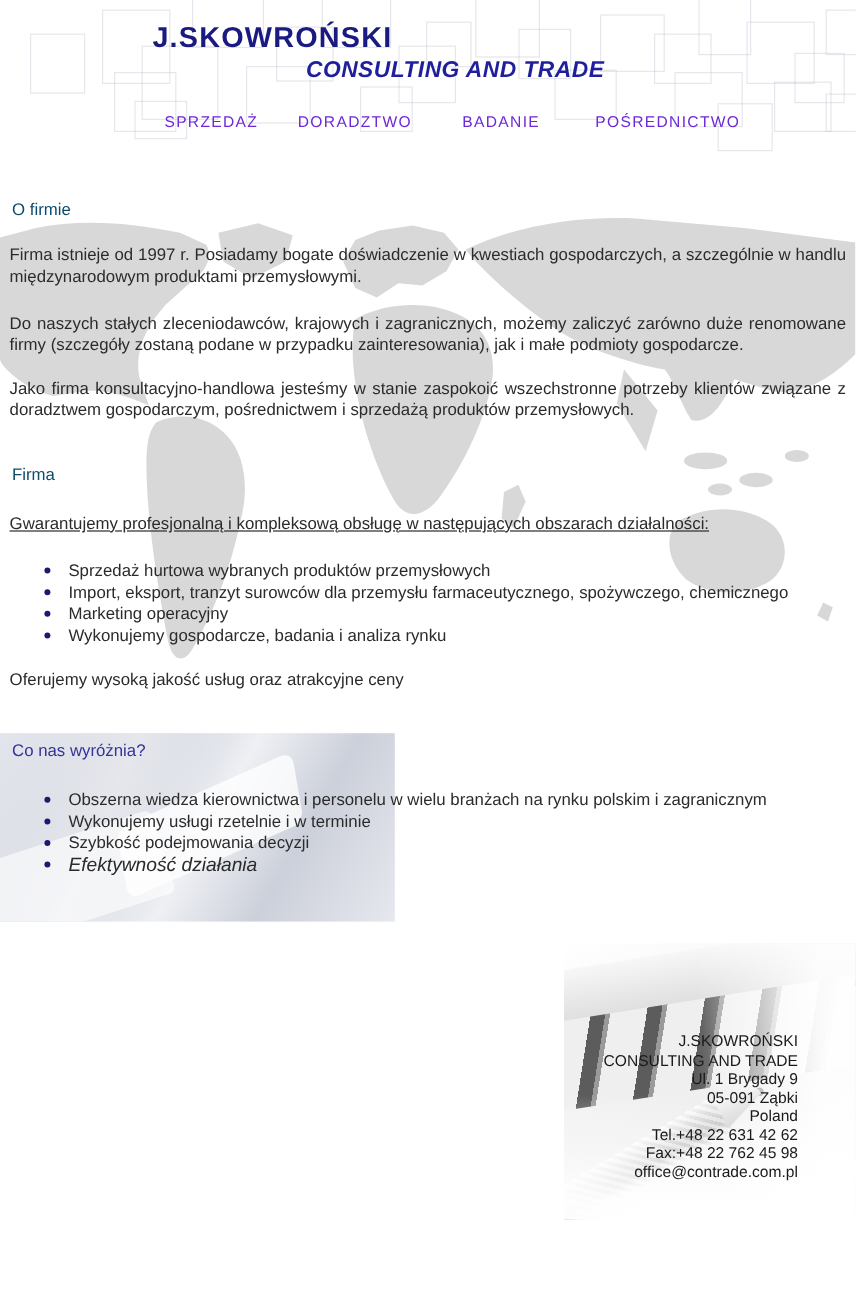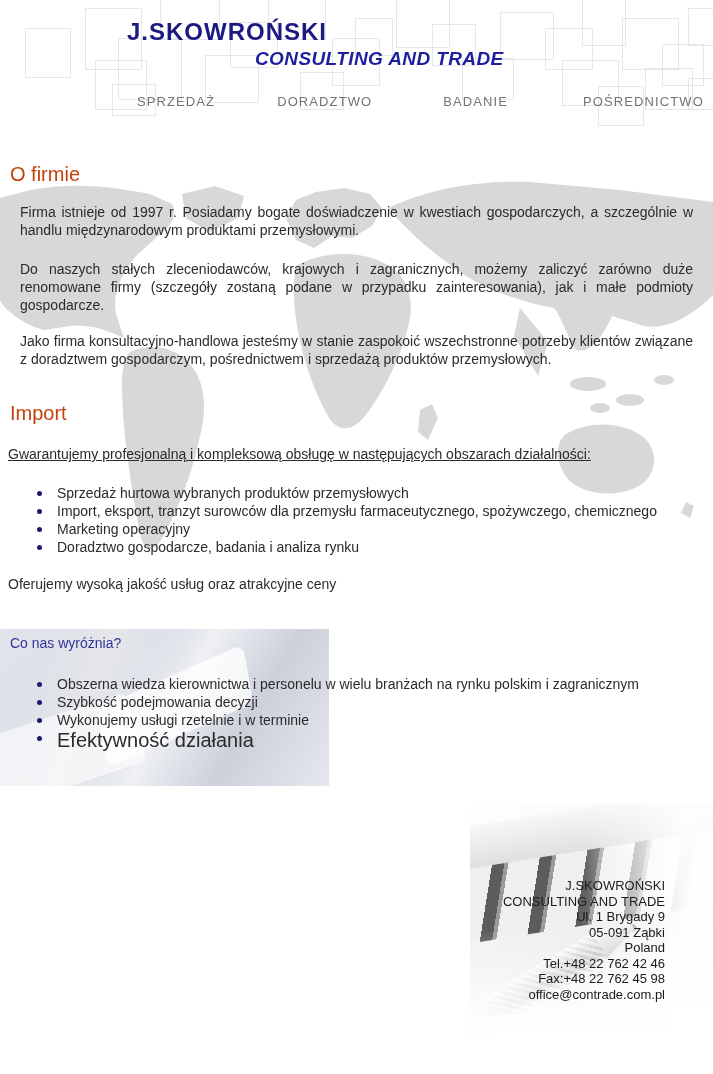--- a/index.html
+++ b/index.html
@@ -12,30 +12,30 @@
   .decor span{position:absolute;border:1px solid rgba(190,192,205,.38);}
   
   .map{position:absolute;left:0;top:180px;width:713px;height:395px;z-index:0;}
   
   .header{position:relative;z-index:2;padding-top:19px;}
   .brand-title{margin:0 0 0 127px;font-size:24px;line-height:26px;font-weight:bold;
     color:#1a1a80;letter-spacing:1px;}
   .brand-tagline{margin:3px 0 0 255px;font-size:19px;line-height:21px;font-weight:bold;
     font-style:italic;color:#1f1f9e;letter-spacing:.4px;}
   .nav{display:flex;margin:26px 0 0 137px;font-size:13px;line-height:14px;
-    color:#737373;letter-spacing:1.1px;gap:29px;}
+    color:#6d28d9;letter-spacing:1.1px;}
   .nav .nav-item{cursor:pointer;}
   .nav .nav-item:nth-child(1){margin-right:33px;}
   .nav .nav-item:nth-child(2){margin-right:42px;}
   .nav .nav-item:nth-child(3){margin-right:46px;}
   
   .main{position:relative;z-index:1;margin:0 8px;font-size:14px;line-height:18px;}
-  .sec-heading{margin:0;font-size:20px;line-height:16px;font-weight:normal;color:#c2410c;padding-left:2px;}
+  .sec-heading{margin:0;font-size:14px;line-height:16px;font-weight:normal;color:#0c4a6e;padding-left:2px;}
   .about-heading{margin-top:57px;}
-  .para{margin:12px;text-align:justify;}
+  .para{margin:0;text-align:justify;}
   .p1{margin-top:21px;}
   .p2{margin-top:18px;}
   .p3{margin-top:21px;}
   .offer-heading{margin-top:37px;}
   .intro{margin:24px 0 0 0;text-decoration:underline;}
   ul.blist{margin:21px 0 0 0;padding:0 0 0 49px;list-style:none;}
   ul.blist li{position:relative;}
   ul.blist li::before{content:"";position:absolute;left:-20px;top:7px;width:5px;height:5px;
     border-radius:50%;background:#1a1a70;}
   .outro{margin:19px 0 12px 0;}
@@ -47,21 +47,21 @@
       linear-gradient(120deg,#e3e5ec 0%,#c6cad6 30%,#eef0f4 52%,#ccd0da 72%,#e6e8ee 100%);}
   .handshake i{position:absolute;display:block;}
   .cuff-a{left:95px;top:48px;width:160px;height:58px;background:rgba(255,255,255,.78);
     transform:rotate(-24deg) skewX(-14deg);border-radius:10px;}
   .cuff-b{left:-30px;top:88px;width:170px;height:72px;background:rgba(255,255,255,.6);
     transform:rotate(-18deg);border-radius:6px;}
   .distinguish-content{position:relative;z-index:1;margin-top:36px;}
   .distinguish-heading{margin:0;padding:6px 0 0 2px;font-size:14px;line-height:17px;
     font-weight:normal;color:#333399;}
   .distinguish-content ul.blist{margin-top:23px;}
-  li.big{font-size:20px;line-height:22px;}
+  li.big{font-size:16px;line-height:22px;font-style:italic;}
   
   .contact-card{position:relative;margin:18px 0 0 462px;width:243px;height:230px;overflow:hidden;
     background:linear-gradient(160deg,#ffffff 0%,#f4f4f4 35%,#ededed 60%,#fbfbfb 100%);}
   .binder-surface{position:absolute;left:-20px;top:2px;width:300px;height:48px;
     transform:rotate(-9deg);background:linear-gradient(#f7f7f7,#dcdcdc);
     border-bottom:3px solid #8f8f8f;}
   .binder-slats{position:absolute;left:-22px;top:44px;width:310px;height:74px;
     transform:rotate(-9deg);
     background:
       linear-gradient(to right, rgba(245,245,245,0) 45%, rgba(250,250,250,.92) 85%),
@@ -146,60 +146,60 @@
   </div>
 </div>
 
 <div class="main">
 
   <h2 class="sec-heading about-heading">O firmie</h2>
   <p class="para p1">Firma istnieje od 1997 r. Posiadamy bogate doświadczenie w kwestiach gospodarczych, a szczególnie w handlu międzynarodowym produktami przemysłowymi.</p>
   <p class="para p3">Do naszych stałych zleceniodawców, krajowych i zagranicznych, możemy zaliczyć zarówno duże renomowane firmy (szczegóły zostaną podane w przypadku zainteresowania), jak i małe podmioty gospodarcze.</p>
   <p class="para p2">Jako firma konsultacyjno-handlowa jesteśmy w stanie zaspokoić wszechstronne potrzeby klientów związane z doradztwem gospodarczym, pośrednictwem i sprzedażą produktów przemysłowych.</p>
 
-  <h2 class="sec-heading offer-heading">Import</h2>
+  <h2 class="sec-heading offer-heading">Firma</h2>
   <p class="para intro">Gwarantujemy profesjonalną i kompleksową obsługę w następujących obszarach działalności:</p>
   <ul class="blist">
     <li>Sprzedaż hurtowa wybranych produktów przemysłowych</li>
     <li>Import, eksport, tranzyt surowców dla przemysłu farmaceutycznego, spożywczego, chemicznego</li>
     <li>Marketing operacyjny</li>
-    <li>Doradztwo gospodarcze, badania i analiza rynku</li>
+    <li>Wykonujemy gospodarcze, badania i analiza rynku</li>
   </ul>
   <p class="para outro">Oferujemy wysoką jakość usług oraz atrakcyjne ceny</p>
 
   <div class="distinguish">
     <div class="handshake">
       <i class="cuff-a"></i>
       <i class="cuff-b"></i>
     </div>
     <div class="distinguish-content">
       <h2 class="distinguish-heading">Co nas wyróżnia?</h2>
       <ul class="blist">
         <li>Obszerna wiedza kierownictwa i personelu w wielu branżach na rynku polskim i zagranicznym</li>
+        <li>Wykonujemy usługi rzetelnie i w terminie</li>
         <li>Szybkość podejmowania decyzji</li>
-        <li>Wykonujemy usługi rzetelnie i w terminie</li>
         <li class="big">Efektywność działania</li>
       </ul>
     </div>
   </div>
 
   <div class="contact-card">
     <div class="binder-surface"></div>
     <div class="binder-slats"></div>
     <div class="pen">
       <div class="pen-shaft"></div>
       <div class="pen-tip"></div>
       <div class="pen-point"></div>
     </div>
     <div class="photo-fade"></div>
     <div class="contact-text">
       <div>J.SKOWROŃSKI</div>
       <div>CONSULTING AND TRADE</div>
       <div>Ul. 1 Brygady 9</div>
       <div>05-091 Ząbki</div>
       <div>Poland</div>
-      <div>Tel.+48 22 762 42 46</div>
+      <div>Tel.+48 22 631 42 62</div>
       <div>Fax:+48 22 762 45 98</div>
       <div>office@contrade.com.pl</div>
     </div>
   </div>
 
 </div>
 
 </body></html>

